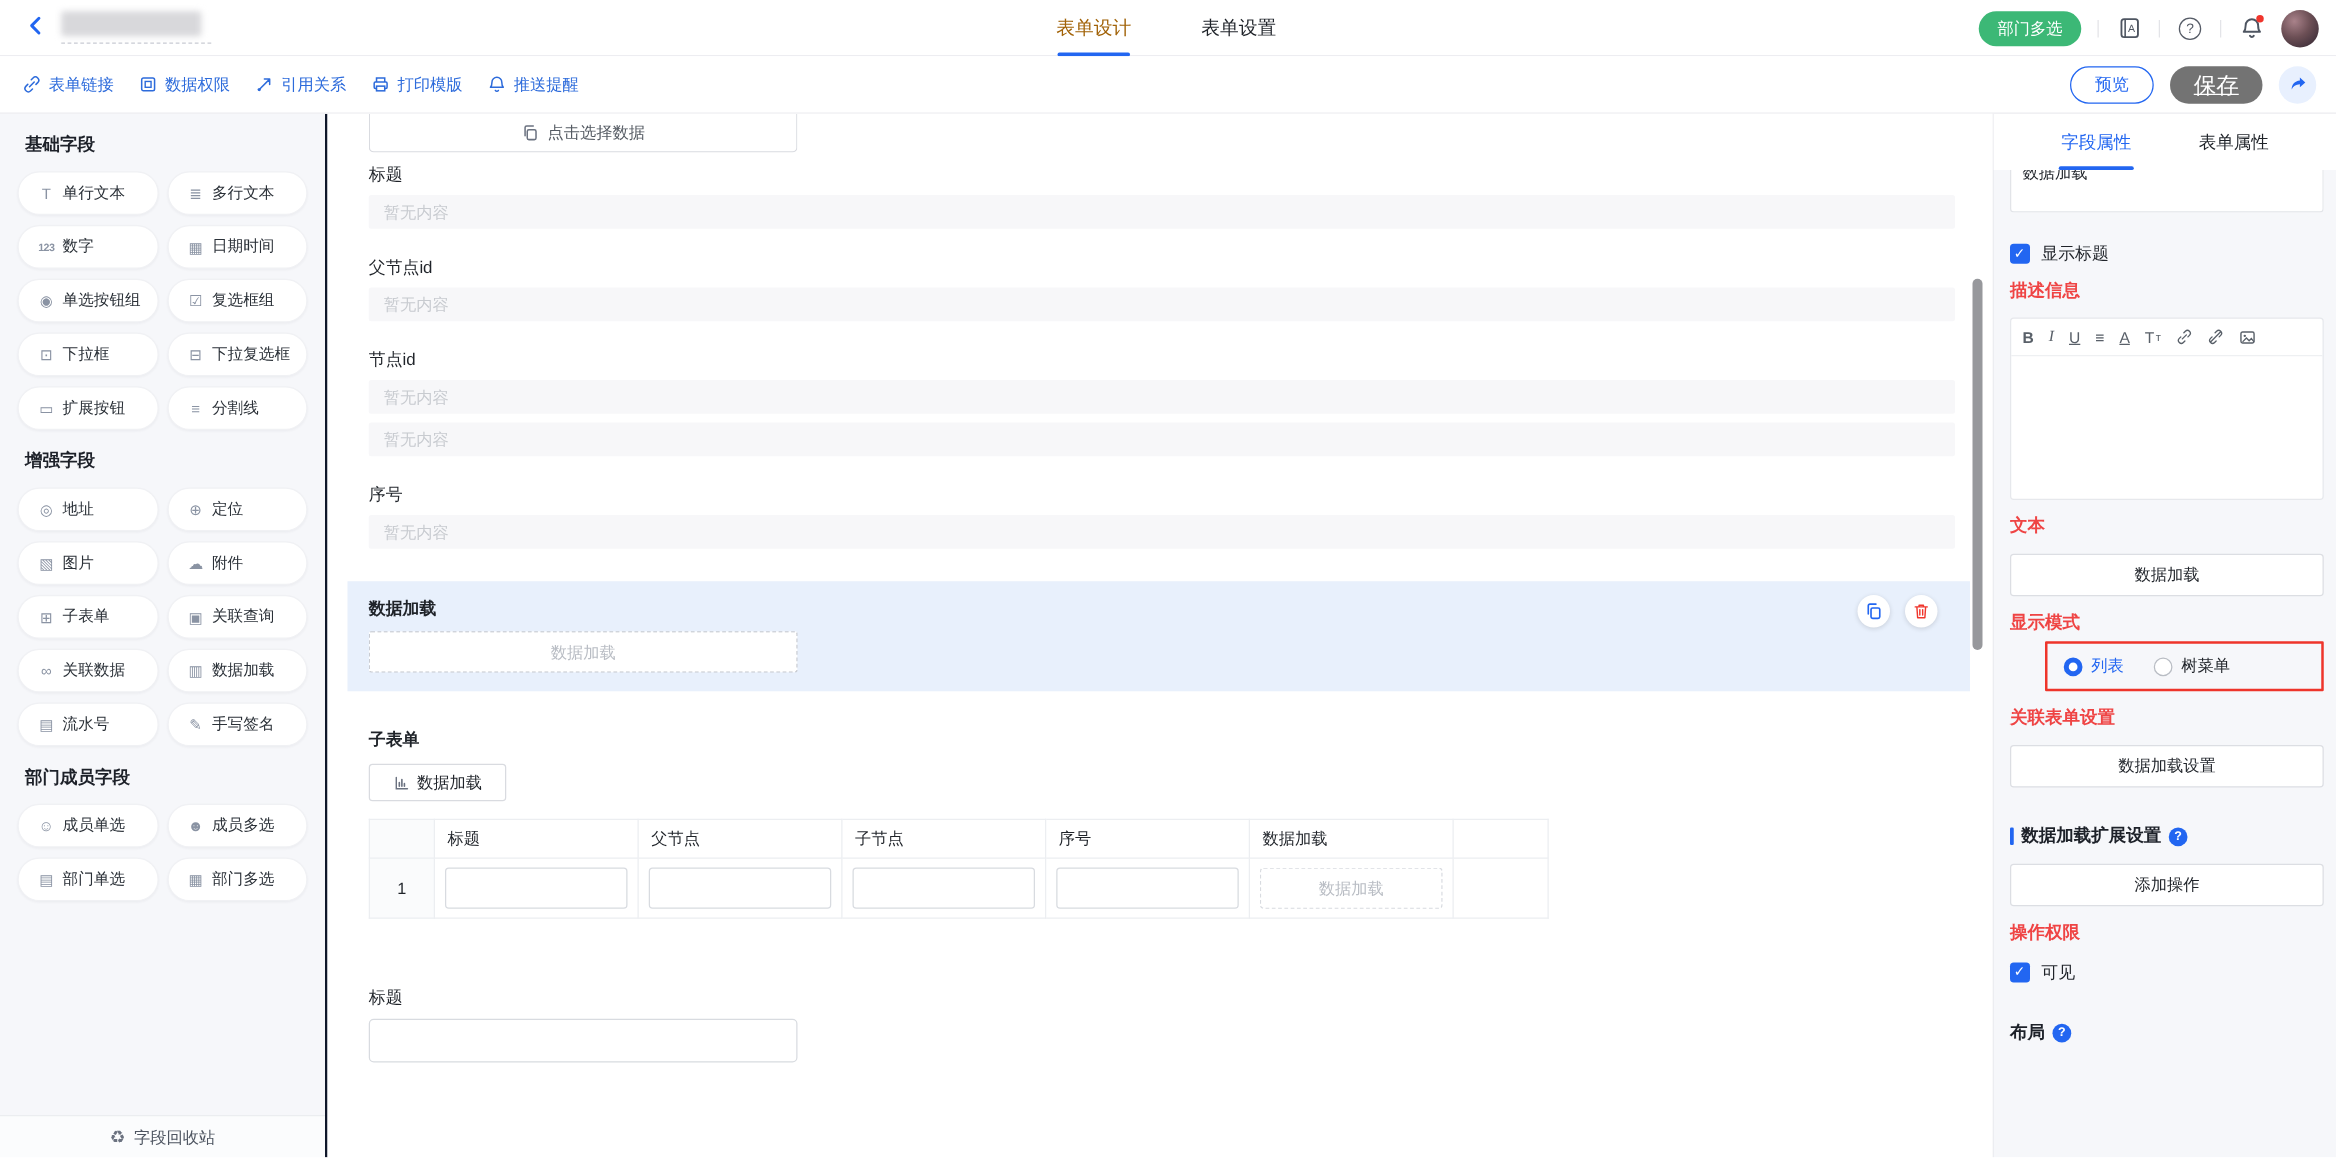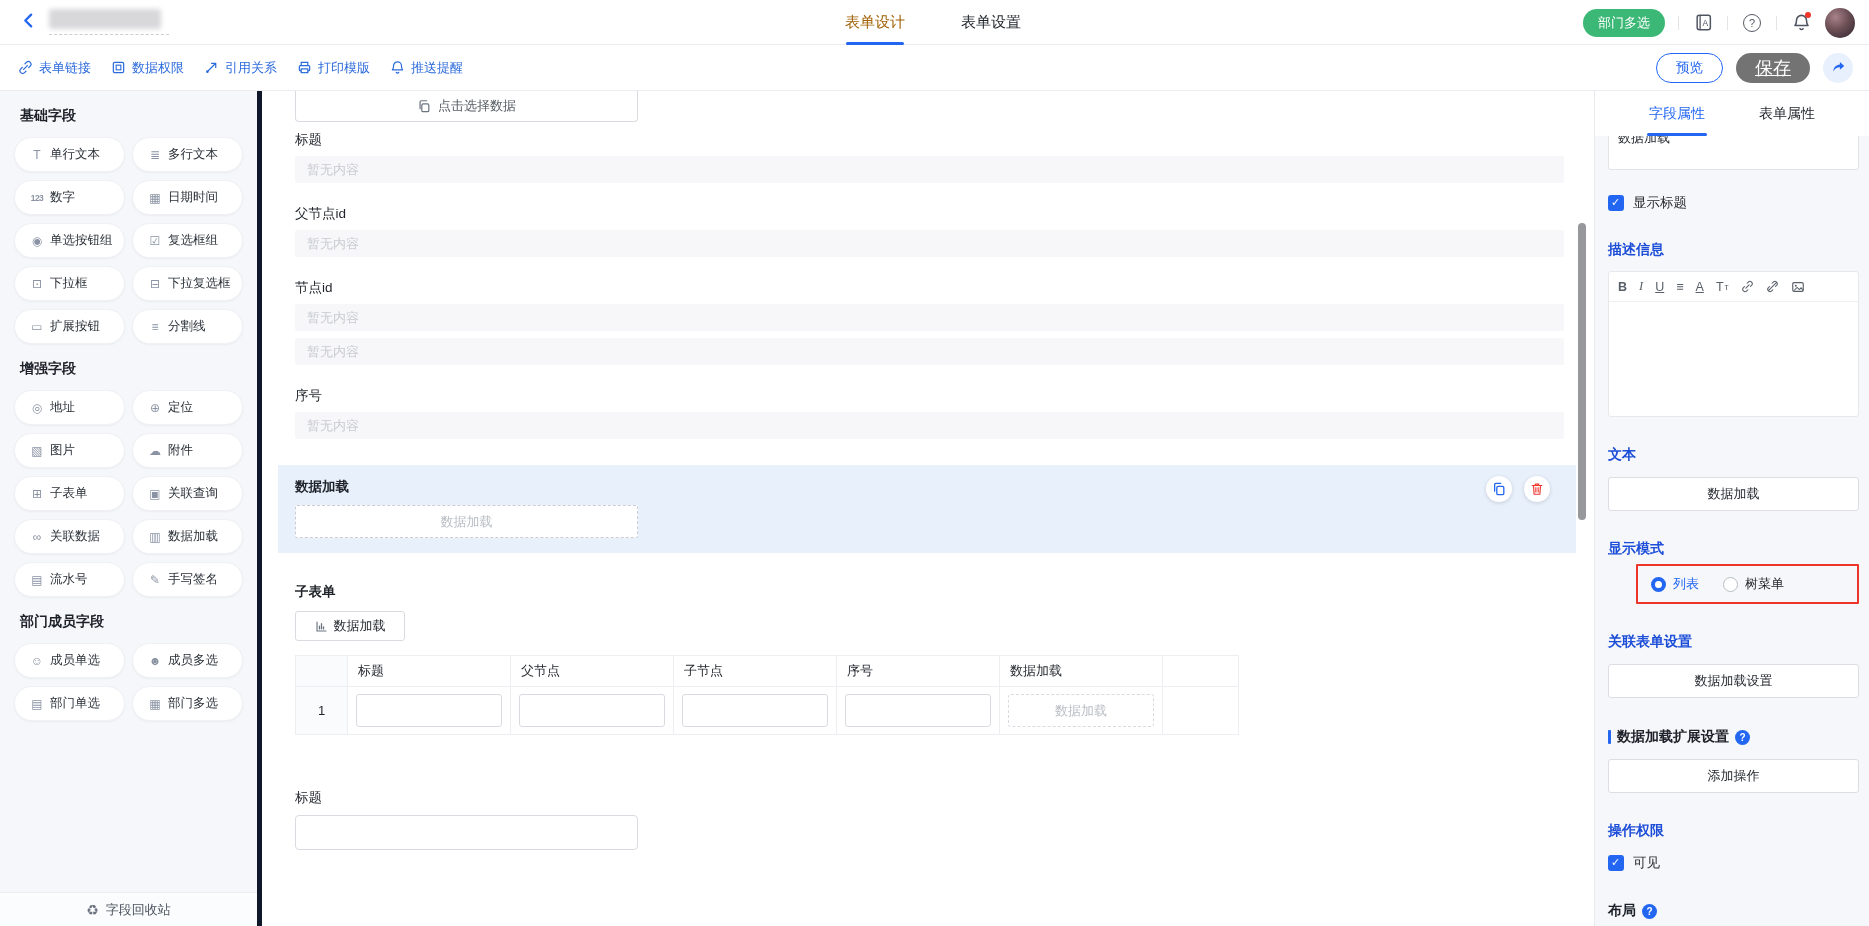--- a/index.html
+++ b/index.html
@@ -31,21 +31,21 @@
 .tl-link { display:flex; align-items:center; gap:6px; color:#2d6bdb; font-size:13px; cursor:pointer; }
 .tl-right { position:absolute; right:16px; display:flex; align-items:center; gap:13px; }
 .btn-outline { height:30px; padding:0 19px; border-radius:16px; border:1px solid #2266f1; color:#2266f1; background:#fff; font-size:13.5px; display:flex; align-items:center; cursor:pointer;text-align:right; }
 .btn-primary { height:30px; padding:0 19px; border-radius:16px; background:#737373; color:#fff; font-size:18px; display:flex; align-items:center; cursor:pointer;text-decoration:underline; }
 .share-btn { width:30px; height:30px; border-radius:50%; background:#e8f0fe; display:flex; align-items:center; justify-content:center; cursor:pointer; }
 
 
 .layout { display:flex; height:835px; }
 
 
-.sidebar { width:262px; background:#f6f7fa; border-right:5px solid #0f172a; display:flex; flex-direction:column; }
+.sidebar { width:262px; background:#f6f7fa; border-right:2px solid #0f172a; display:flex; flex-direction:column; }
 .sb-scroll { flex:1; overflow:hidden; }
 .sec-title { font-size:14px; font-weight:700; color:#1d2129; margin:16px 0 12px 20px; }
 .pill-grid { display:grid; grid-template-columns:1fr 1fr; gap:8px 7px; padding:0 14px; }
 .pill { height:35px; border-radius:18px; background:#fff; display:flex; align-items:center; padding-left:13px; font-size:12.5px; color:#2b3138; border:1px solid #f0f1f4; box-shadow:0 1px 2px rgba(31,41,55,.05); cursor:grab; }
 .pill-icon { width:18px; color:#8a93a3; font-size:12px; margin-right:4px; text-align:center; flex:none; font-style:normal; }
 .pill-icon.num { font-size:8.5px; font-weight:700; letter-spacing:-0.5px; }
 .sb-bottom { height:34px; border-top:1px solid #ebedf0; background:#fbfcfd; display:flex; align-items:center; justify-content:center; gap:7px; color:#4e5561; font-size:13px; cursor:pointer; }
 .recycle-ico { color:#6b7280; font-size:14px; }
 
 
@@ -80,21 +80,21 @@
 .rp-tabs { height:45px; background:#fff; display:flex; justify-content:center; gap:46px; flex:none; }
 .rp-tab { font-size:14px; color:#1f2329; display:flex; align-items:center; position:relative; cursor:pointer; padding:0 4px; }
 .rp-tab.active { color:#2266f1; }
 .rp-tab.active::after { content:""; position:absolute; left:50%; transform:translateX(-50%); bottom:0; width:60px; height:3px; border-radius:2px; background:#2266f1; }
 .rp-body { flex:1; overflow:hidden; padding:0 10px 20px 13px; }
 .rp-cutinput { height:34px; background:#fff; border:1px solid #e2e4e8; border-top:none; border-radius:0 0 3px 3px; overflow:hidden; cursor:text; }
 .rp-cutinput span { display:block; margin-top:-7px; padding-left:9px; font-size:13px; color:#1f2329; }
 .cbrow { margin-top:24px; display:flex; align-items:center; gap:9px; font-size:13.5px; color:#1f2329; }
 .cb { width:16px; height:16px; background:#2266f1; border-radius:3px; position:relative; flex:none; cursor:pointer; }
 .cb::after { content:"✓"; position:absolute; left:3px; top:0.5px; color:#fff; font-size:11px; font-weight:700; }
-.rp-label { margin-top:29px; font-size:14px; font-weight:700; color:#1d4ed8; }
+.rp-label { margin-top:12px; font-size:14px; font-weight:700; color:#ef4444; }
 .editor { margin-top:12px; background:#fff; border:1px solid #e6e8ec; border-radius:3px; height:146px; }
 .ed-toolbar { height:30px; border-bottom:1px solid #eef0f2; display:flex; align-items:center; padding:0 9px; gap:12px; color:#596069; font-size:12.5px; }
 .ed-tool { cursor:pointer; display:flex; align-items:center; }
 .ed-tool.b { font-weight:700; }
 .ed-tool.i { font-style:italic; font-family:"Liberation Serif",serif; }
 .ed-tool.u, .ed-tool.a { text-decoration:underline; }
 .ed-tool.tt::after { content:"ᴛ"; font-size:9px; margin-left:1px; }
 .rp-btn { margin-top:13px; height:34px; width:100%; background:#fff; border:1px solid #dcdee3; border-radius:3px; display:flex; align-items:center; justify-content:center; font-size:13px; color:#1f2329; cursor:pointer; }
 .redbox { margin:6px 0 0 28px; border:2px solid #ee352b; border-radius:1px; height:40px; display:flex; align-items:center; gap:24px; padding-left:13px; }
 .radio-item { display:flex; align-items:center; gap:7px; font-size:13px; cursor:pointer; }

